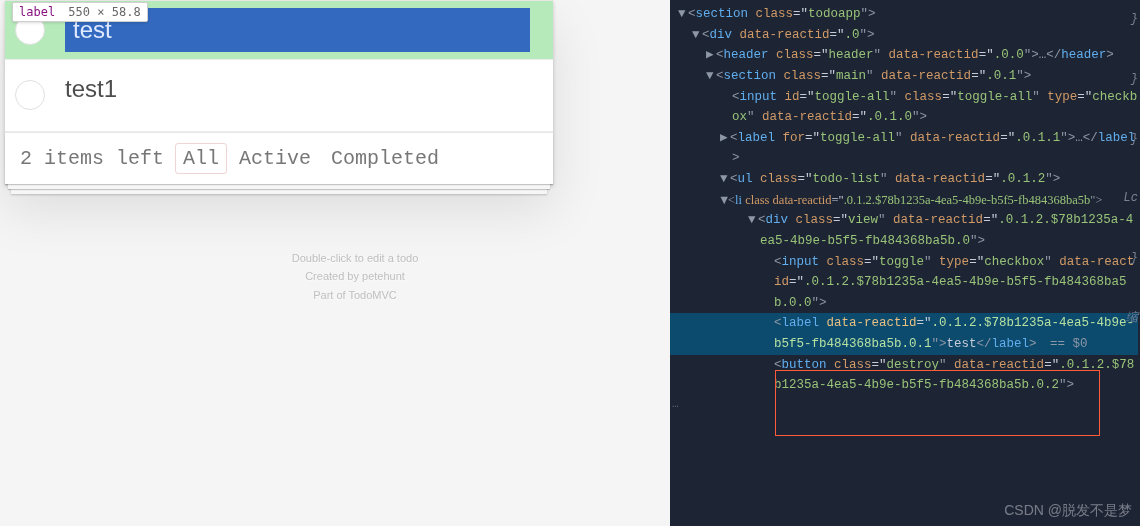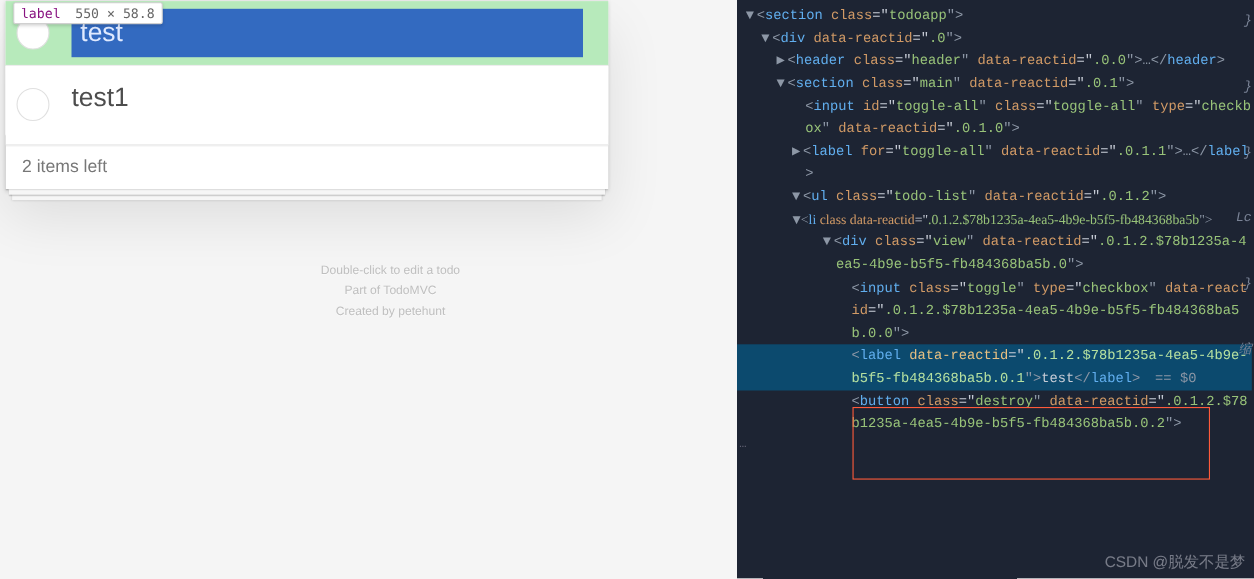--- a/index.html
+++ b/index.html
@@ -95,27 +95,28 @@
       padding: 8px 8px;
       margin-left: 60px;
       display: inline-block;
       width: auto;
       min-width: 465px;
     }
 
     .footer {
       color: #777;
       padding: 10px 15px;
-      height: 40px;
+      height: 52px;
       text-align: center;
       border-top: 1px solid #e6e6e6;
       display: flex;
       justify-content: space-between;
       align-items: center;
-      font-size: 16px;
+      font-size: 20px;
+      font-family: Liberation Mono, monospace;
     }
     .footer::before {
       content: '';
       position: absolute;
       right: 0;
       bottom: 0;
       left: 0;
       height: 50px;
       overflow: hidden;
       box-shadow:
@@ -273,28 +274,33 @@
         <li>
           <div class="view">
             <span class="toggle-circle"></span>
             <label>test1</label>
           </div>
         </li>
       </ul>
     </section>
     <footer class="footer">
       <span class="todo-count">2 items left</span>
+      <ul class="filters">
+        <li><a class="selected">All</a></li>
+        <li><a>Active</a></li>
+        <li><a>Completed</a></li>
+      </ul>
       <span class="spacer"></span>
     </footer>
   </section>
 
   <footer class="info">
     <p>Double-click to edit a todo</p>
+    <p>Created by petehunt</p>
     <p>Part of TodoMVC</p>
-    <p>Created by petehunt</p>
   </footer>
 </div>
 
 <div class="right-pane">
   <div style="position:absolute;left:2px;top:395px;color:#667;font-size:11px;">…</div>
 
   <div class="src-line indent-1"><span class="caret">▼</span><span class="punct">&lt;</span><span class="tagn">section</span><span> </span><span class="attrn">class</span><span class="equals">="</span><span class="attrv">todoapp</span><span class="punct">"&gt;</span></div>
 
   <div class="src-line indent-2"><span class="caret">▼</span><span class="punct">&lt;</span><span class="tagn">div</span><span> </span><span class="attrn">data-reactid</span><span class="equals">="</span><span class="attrv">.0</span><span class="punct">"&gt;</span></div>
 

